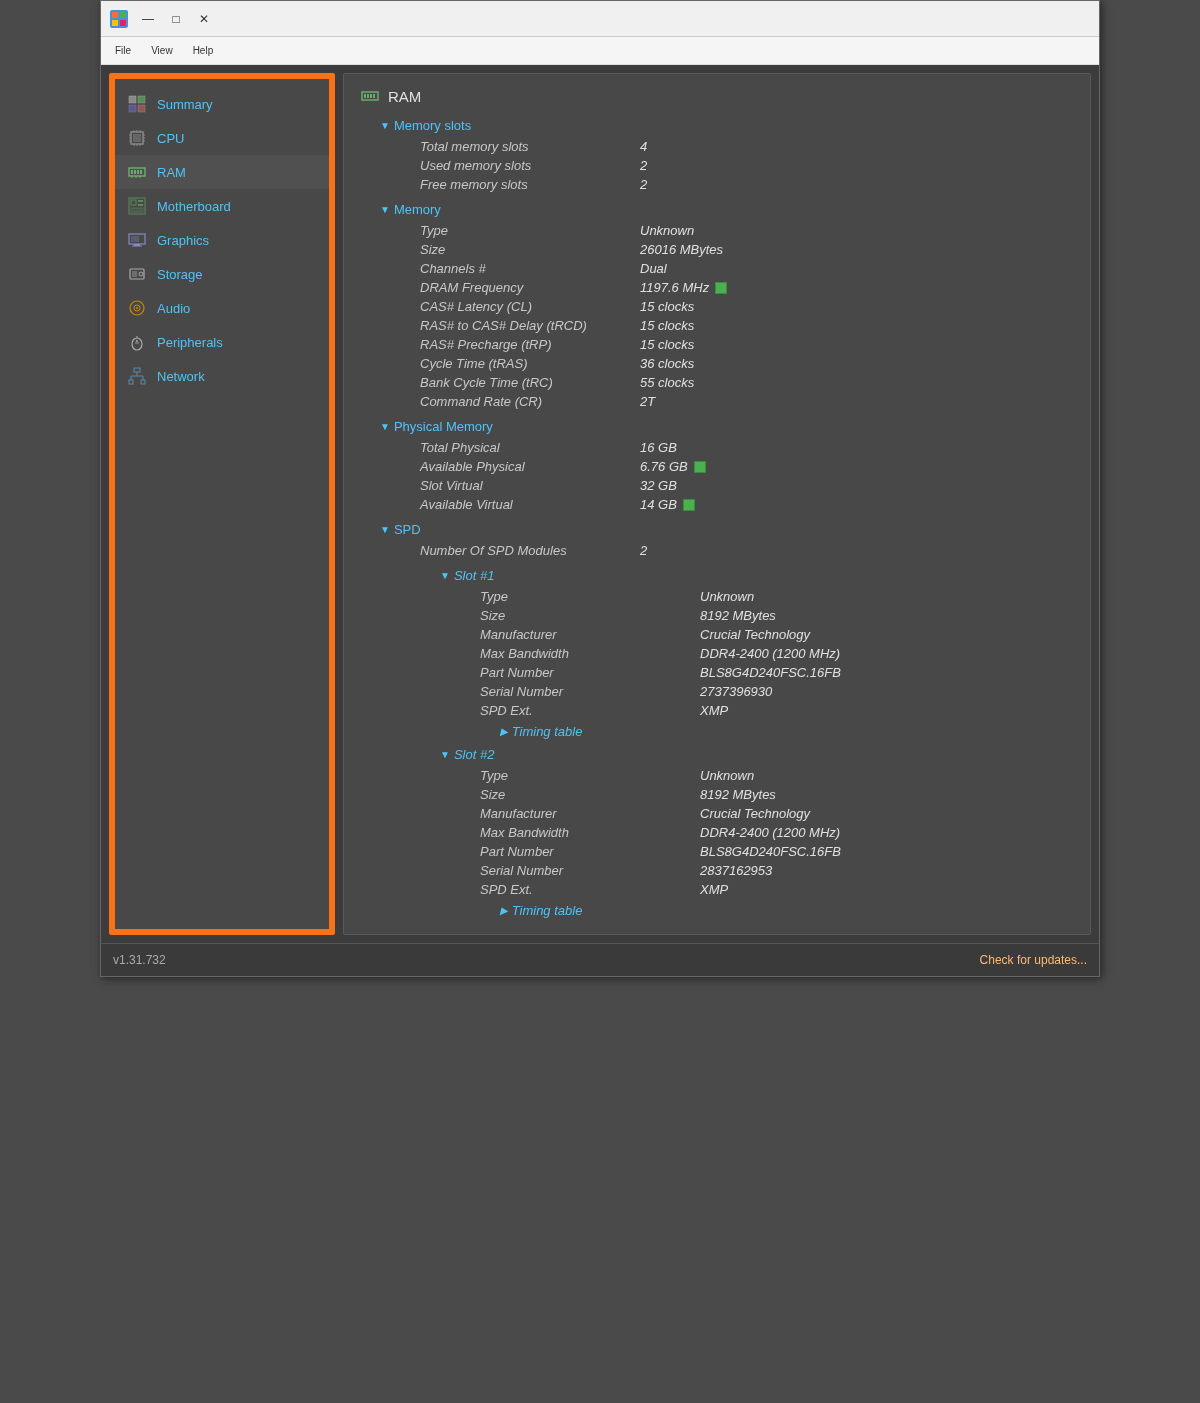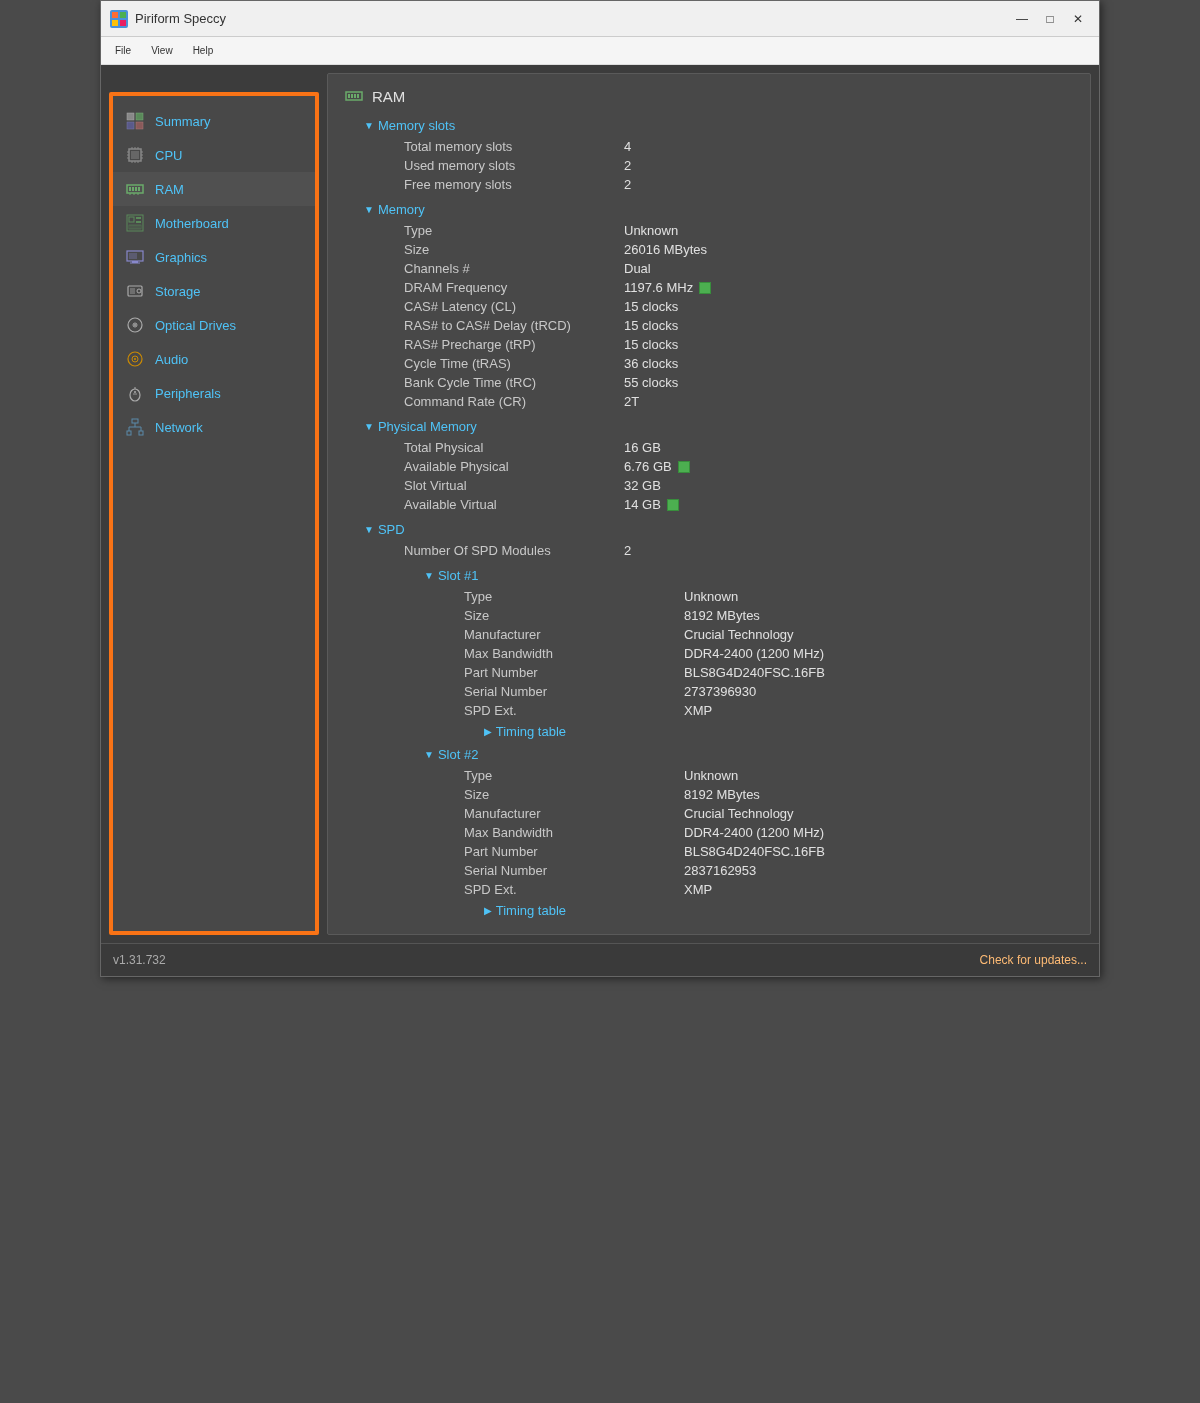--- a/index.html
+++ b/index.html
@@ -73,27 +73,26 @@
       cursor: pointer;
     }
     .main-area {
       display: flex;
       flex: 1;
       padding: 8px;
       gap: 8px;
       background: #3c3c3c;
     }
     .sidebar {
-      width: 210px;
+      width: 226px;
       background: #484848;
-      border: 4px solid #f97316;
+      border: 6px solid #f97316;
       border-radius: 2px;
       padding: 8px 0;
       flex-shrink: 0;
-      margin-top: 19px;
     }
     .sidebar-item {
       display: flex;
       align-items: center;
       padding: 7px 12px;
       cursor: pointer;
       gap: 10px;
     }
     .sidebar-item.active {
       background: #505050;
@@ -138,21 +137,21 @@
       margin: 8px 0 4px 0;
       display: flex;
       align-items: center;
       gap: 4px;
     }
     .section-header .arrow {
       color: #4fc3f7;
       font-size: 10px;
     }
     .indent1 { padding-left: 20px; }
-    .indent2 { padding-left: 40px; }
+    .indent2 { padding-left: 40px; font-style: italic; }
     .indent3 { padding-left: 60px; }
     .data-row {
       display: flex;
       align-items: center;
       padding: 2px 0;
     }
     .data-key {
       color: #c8c8c8;
       width: 220px;
       flex-shrink: 0;
@@ -207,21 +206,20 @@
   <div class="title-bar">
     <div class="title-bar-icon">
       <svg width="18" height="18" viewBox="0 0 18 18">
         <rect x="0" y="0" width="18" height="18" fill="#4a90d9" rx="2"></rect>
         <rect x="2" y="2" width="6" height="6" fill="#ff6b35"></rect>
         <rect x="10" y="2" width="6" height="6" fill="#4caf50"></rect>
         <rect x="2" y="10" width="6" height="6" fill="#ffc107"></rect>
         <rect x="10" y="10" width="6" height="6" fill="#e91e63"></rect>
       </svg>
     </div>
-    <span class="title-bar-title">Piriform Speccy</span>
     <div class="title-bar-controls">
       <button class="title-bar-btn">—</button>
       <button class="title-bar-btn">□</button>
       <button class="title-bar-btn close">✕</button>
     </div>
   </div>
 
   <div class="menu-bar">
     <span class="menu-item">File</span>
     <span class="menu-item">View</span>
@@ -319,30 +317,20 @@
             <rect x="2" y="4" width="14" height="10" fill="none" stroke="#aaa" stroke-width="1.2" rx="1"></rect>
             <circle cx="13" cy="9" r="2" fill="none" stroke="#aaa" stroke-width="1"></circle>
             <line x1="4" y1="7" x2="9" y2="7" stroke="#aaa" stroke-width="0.8"></line>
             <line x1="4" y1="9" x2="9" y2="9" stroke="#aaa" stroke-width="0.8"></line>
             <line x1="4" y1="11" x2="9" y2="11" stroke="#aaa" stroke-width="0.8"></line>
           </svg>
         </span>
         <span class="sidebar-item-label">Storage</span>
       </div>
 
-      <div class="sidebar-item">
-        <span class="sidebar-icon">
-          <svg width="18" height="18" viewBox="0 0 18 18">
-            <circle cx="9" cy="9" r="7" fill="none" stroke="#aaa" stroke-width="1.2"></circle>
-            <circle cx="9" cy="9" r="2" fill="none" stroke="#aaa" stroke-width="1"></circle>
-            <circle cx="9" cy="9" r="1" fill="#aaa"></circle>
-          </svg>
-        </span>
-        <span class="sidebar-item-label">Optical Drives</span>
-      </div>
 
       <div class="sidebar-item">
         <span class="sidebar-icon">
           <svg width="18" height="18" viewBox="0 0 18 18">
             <circle cx="9" cy="9" r="7" fill="none" stroke="#ca8a04" stroke-width="1.2"></circle>
             <circle cx="9" cy="9" r="3" fill="none" stroke="#ca8a04" stroke-width="1"></circle>
             <circle cx="9" cy="9" r="1" fill="#ca8a04"></circle>
           </svg>
         </span>
         <span class="sidebar-item-label">Audio</span>

